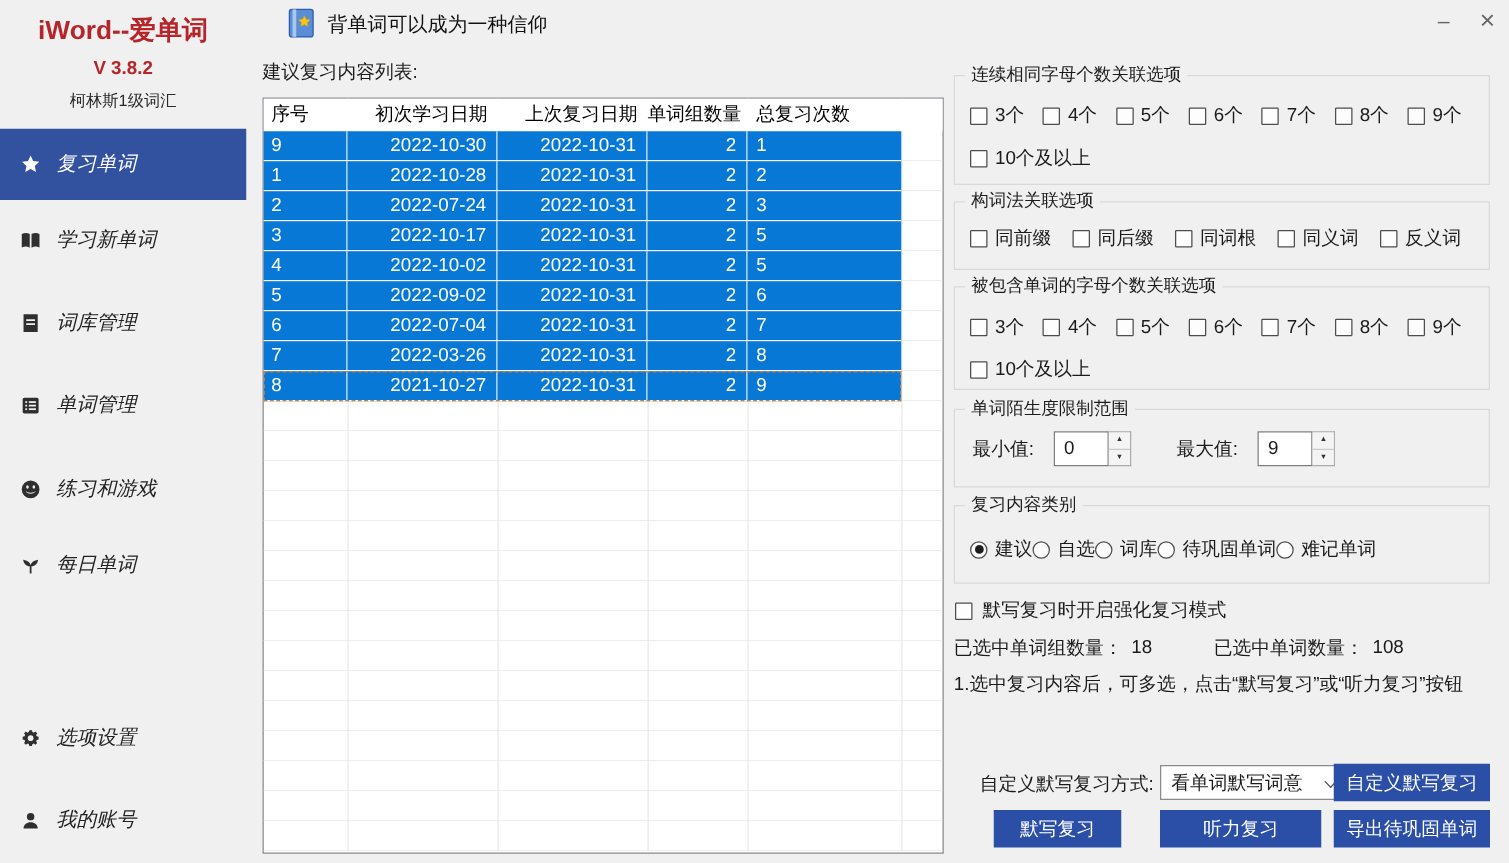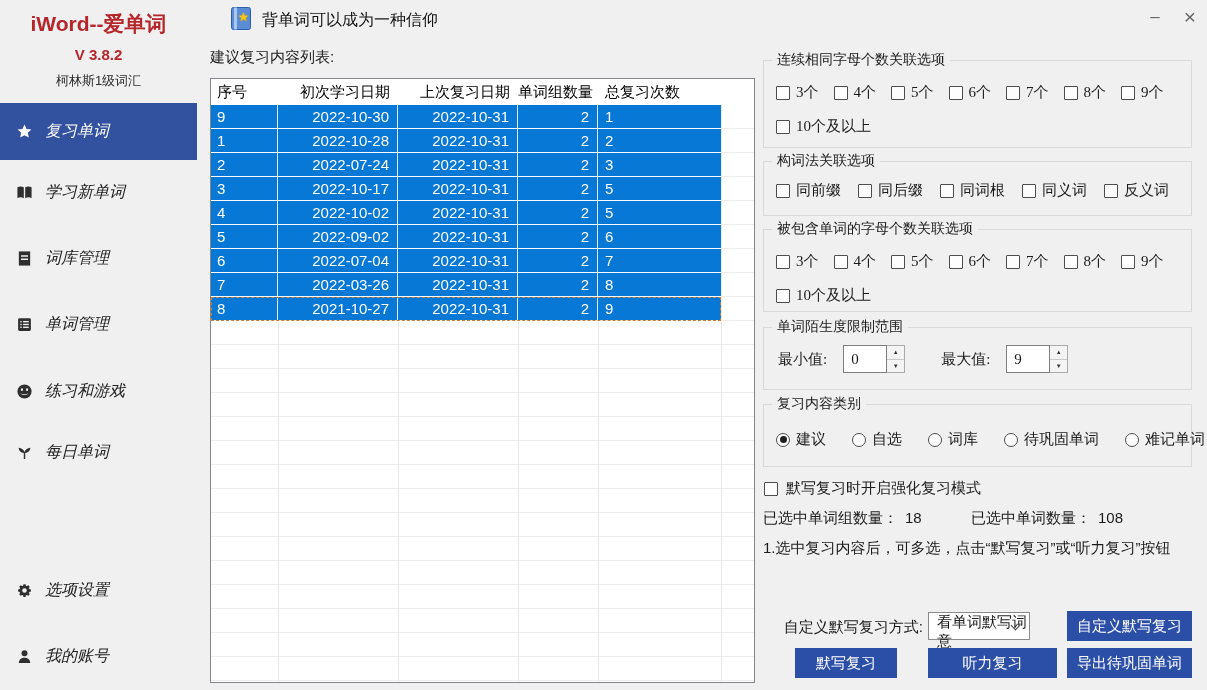--- a/index.html
+++ b/index.html
@@ -46,21 +46,21 @@
   .c0 { width:67px;  text-align:left;  padding-left:6px;  border-right:1px solid rgba(255,255,255,.85); }
   .c1 { width:120px; text-align:right; padding-right:8px; border-right:1px solid rgba(255,255,255,.85); }
   .c2 { width:120px; text-align:right; padding-right:8px; border-right:1px solid rgba(255,255,255,.85); }
   .c3 { width:80px;  text-align:right; padding-right:8px; border-right:1px solid rgba(255,255,255,.85); }
   .c4 { width:123px; text-align:left;  padding-left:7px; }
   .thead .c0,.thead .c1,.thead .c2,.thead .c3,.thead .c4 { border-right:none; }
   
   .gbox { position:absolute; left:763px; width:429px; border:1px solid #d9d9d9; }
   .gtitle { position:absolute; top:-10px; left:8px; background:#f0f0f0; padding:0 5px;
     font-size:14px; color:#1b1b1b; white-space:nowrap; }
-  .optrow { position:absolute; left:12px; display:flex; align-items:center;font-family:Liberation Serif, serif; }
+  .optrow { position:absolute; left:12px; display:flex; align-items:center; }
   .opt { display:flex; align-items:center; gap:6px; font-size:15px; white-space:nowrap; }
   .cbx { width:14px; height:14px; border:1px solid #4d4d4d; background:#fdfdfd; border-radius:1px; flex:0 0 14px; }
   .rad { width:14px; height:14px; border:1px solid #4d4d4d; background:#fdfdfd; border-radius:50%;
     flex:0 0 14px; display:flex; align-items:center; justify-content:center; }
   .rad .dot { width:7px; height:7px; border-radius:50%; background:#1e1e1e; display:none; }
   .opt.checked .rad .dot { display:block; }
   
   .spin { display:flex; height:28px; }
   .spin .val { width:44px; height:28px; border:1px solid #7e7e7e; background:#fff;
     font-size:15px; line-height:26px; padding-left:7px; }
@@ -69,22 +69,22 @@
   .spin .arrows .ar { flex:1; display:flex; align-items:center; justify-content:center;
     font-size:6px; color:#333; background:#f4f4f4; }
   .spin .arrows .ar:first-child { border-bottom:1px solid #c9c9c9; }
   
   .strengthen { position:absolute; left:764px; top:479px; display:flex; align-items:center; gap:8px; font-size:15px; }
   .stats { position:absolute; left:763px; top:509px; width:429px; height:20px; }
   .stats .sg { position:absolute; top:0; display:flex; gap:7px; font-size:15px;justify-content:flex-end; }
   .notes { position:absolute; left:763px; top:537px; width:440px; font-size:15px; line-height:21px; }
   .link { color:#0a63cf; text-decoration:underline; cursor:pointer; }
   .custom-label { position:absolute; left:763px; top:618px; width:160px; text-align:right; font-size:15px; }
-  .select { position:absolute; left:928px; top:612px; width:102px; height:28px; background:#fff;
-    border:1px solid #8a8a8a; display:flex; align-items:flex-start; padding-left:8px; font-size:15px; cursor:default; }
+  .select { position:absolute; left:928px; top:612px; width:151px; height:28px; background:#fff;
+    border:1px solid #8a8a8a; display:flex; align-items:center; padding-left:8px; font-size:15px; cursor:default; }
   .select .chev { position:absolute; right:10px; top:9px; width:7px; height:7px;
     border-right:1.6px solid #444; border-bottom:1.6px solid #444; transform:rotate(45deg); }
   .btn { position:absolute; height:30px; background:#2b4ea6; color:#fff; font-size:15px;
     display:flex; align-items:center; justify-content:center; cursor:default; white-space:nowrap; }
   .btn-custom { left:1067px; top:611px; width:125px; }
   .btn-dict   { left:795px;  top:648px; width:102px; }
   .btn-listen { left:928px;  top:648px; width:129px; }
   .btn-export { left:1067px; top:648px; width:125px; }
 </style>
 </head>
@@ -393,21 +393,21 @@
       <div class="arrows">
           <div class="ar">▲</div>
           <div class="ar">▼</div>
         </div>
     </div>
   </div>
 </div>
 
 <div class="gbox" style="top:404px;height:63px">
   <div class="gtitle">复习内容类别</div>
-  <div class="optrow" style="top:25px;gap:26px">
+  <div class="optrow" style="top:25px;">
     <label class="opt checked">
         <span class="rad">
           <span class="dot"></span>
         </span>
         <span>建议</span>
       </label>
     <label class="opt">
         <span class="rad"></span>
         <span>自选</span>
       </label>

